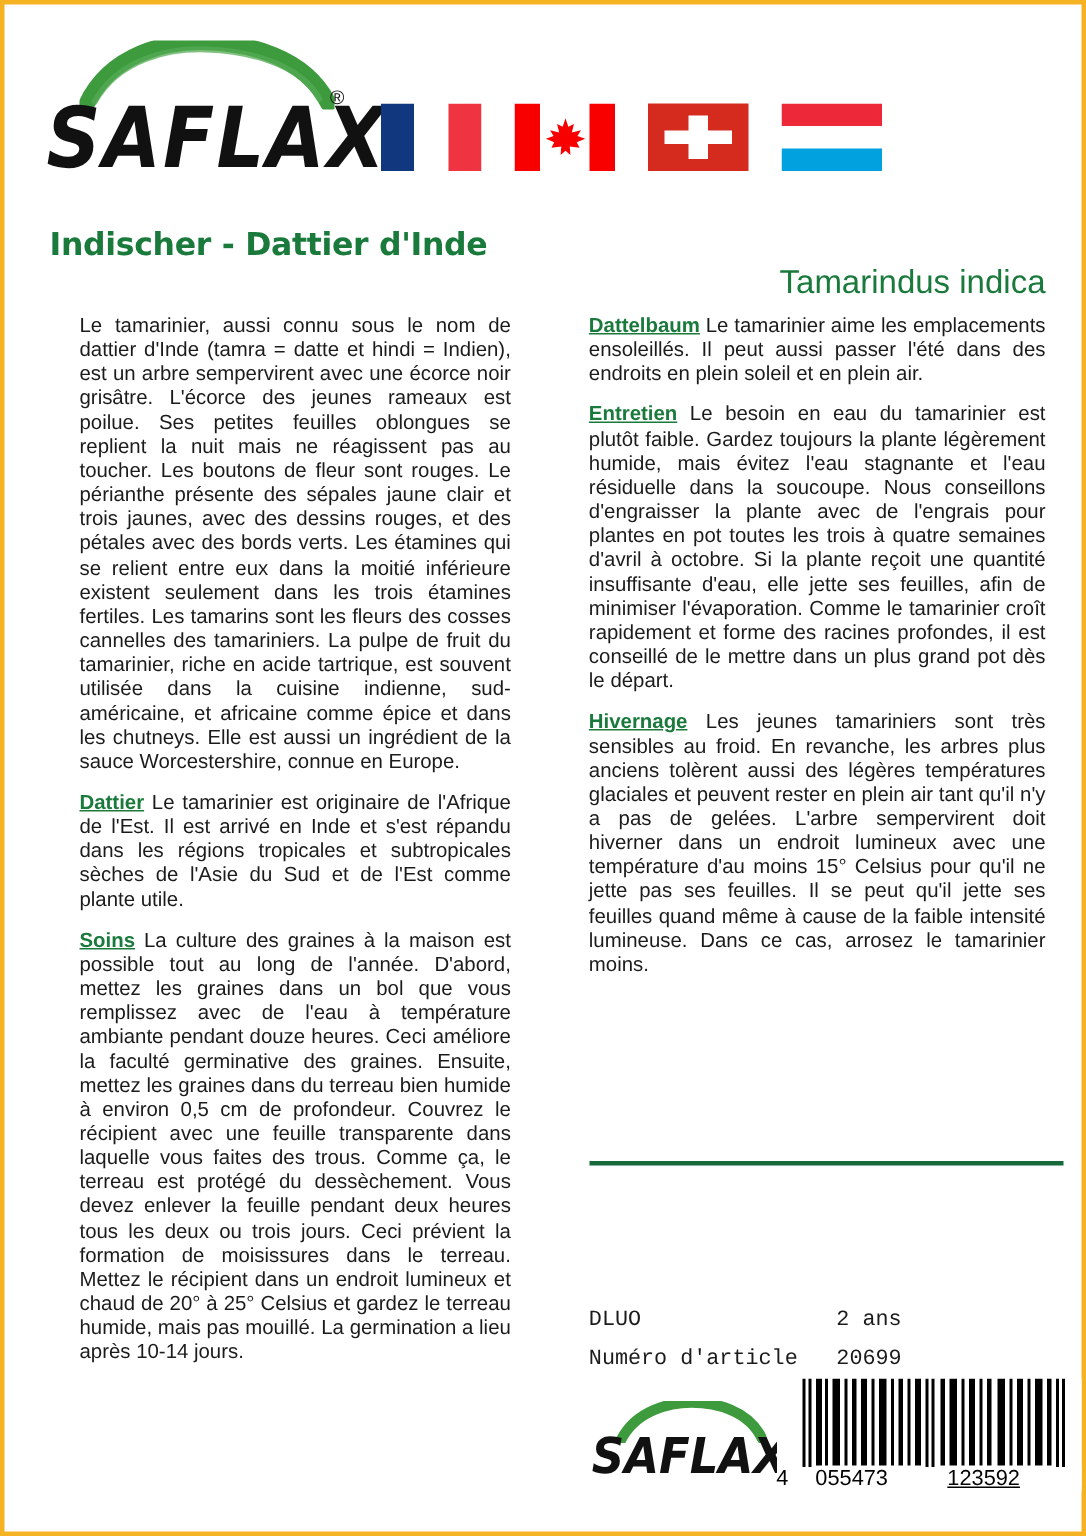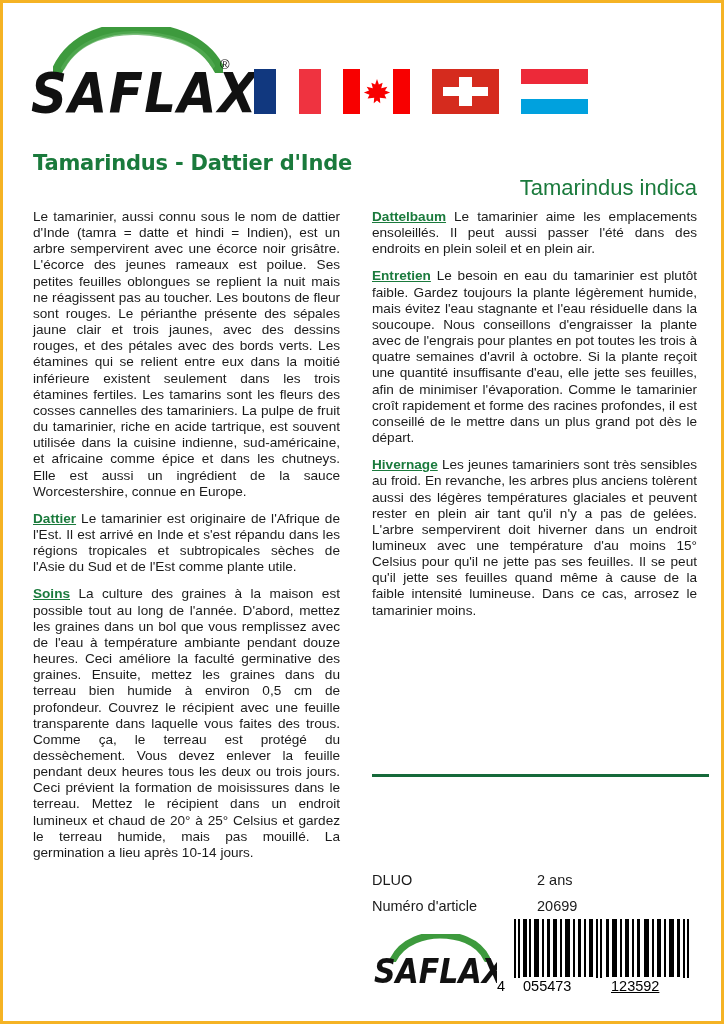--- a/index.html
+++ b/index.html
@@ -138,20 +138,21 @@
     position: absolute;
     left: 0;
     top: 206px;
     right: 0;
     bottom: 8px;
     display: flex;
   }
   .col {
     box-sizing: border-box;
     position: relative;
+    margin-left: 20px;
   }
   .col-left {
     width: 50%;
     padding: 0 22px 0 30px;
   }
   .col-right {
     width: 50%;
     padding: 0 24px 0 10px;
   }
   p.body {
@@ -179,20 +180,21 @@
     height: 3px;
     background: #16693a;
   }
   .meta {
     position: absolute;
     left: 10px;
     top: 663px;
     width: 330px;
     font-size: 14.5px;
     color: #1b1b1b;
+    font-family: Liberation Mono, monospace;
   }
   .meta-row {
     display: flex;
     margin-bottom: 10px;
   }
   .meta-label { width: 165px; }
   .meta-value { }
 
   .footer-logo {
     position: absolute;
@@ -270,21 +272,21 @@
       </div>
       <div class="flag flag-lu">
         <span class="l1"></span>
           <span class="l2"></span>
           <span class="l3"></span>
       </div>
     </div>
   </div>
 
   <div class="title-row">
-    <div class="common-name">Tamarindus - Dattier d'Inde</div>
+    <div class="common-name">Indischer - Dattier d'Inde</div>
     <div class="botanical-name">Tamarindus indica</div>
   </div>
 
   <div class="columns">
 
     <div class="col col-left">
       <p class="body">Le tamarinier, aussi connu sous le nom de dattier d'Inde (tamra = datte et hindi = Indien), est un arbre sempervirent avec une écorce noir grisâtre. L'écorce des jeunes rameaux est poilue. Ses petites feuilles oblongues se replient la nuit mais ne réagissent pas au toucher. Les boutons de fleur sont rouges. Le périanthe présente des sépales jaune clair et trois jaunes, avec des dessins rouges, et des pétales avec des bords verts. Les étamines qui se relient entre eux dans la moitié inférieure existent seulement dans les trois étamines fertiles. Les tamarins sont les fleurs des cosses cannelles des tamariniers. La pulpe de fruit du tamarinier, riche en acide tartrique, est souvent utilisée dans la cuisine indienne, sud-américaine, et africaine comme épice et dans les chutneys. Elle est aussi un ingrédient de la sauce Worcestershire, connue en Europe.</p>
 
       <p class="body"><span class="sect">Dattier</span><span> Le tamarinier est originaire de l'Afrique de l'Est. Il est arrivé en Inde et s'est répandu dans les régions tropicales et subtropicales sèches de l'Asie du Sud et de l'Est comme plante utile.</span></p>
 

